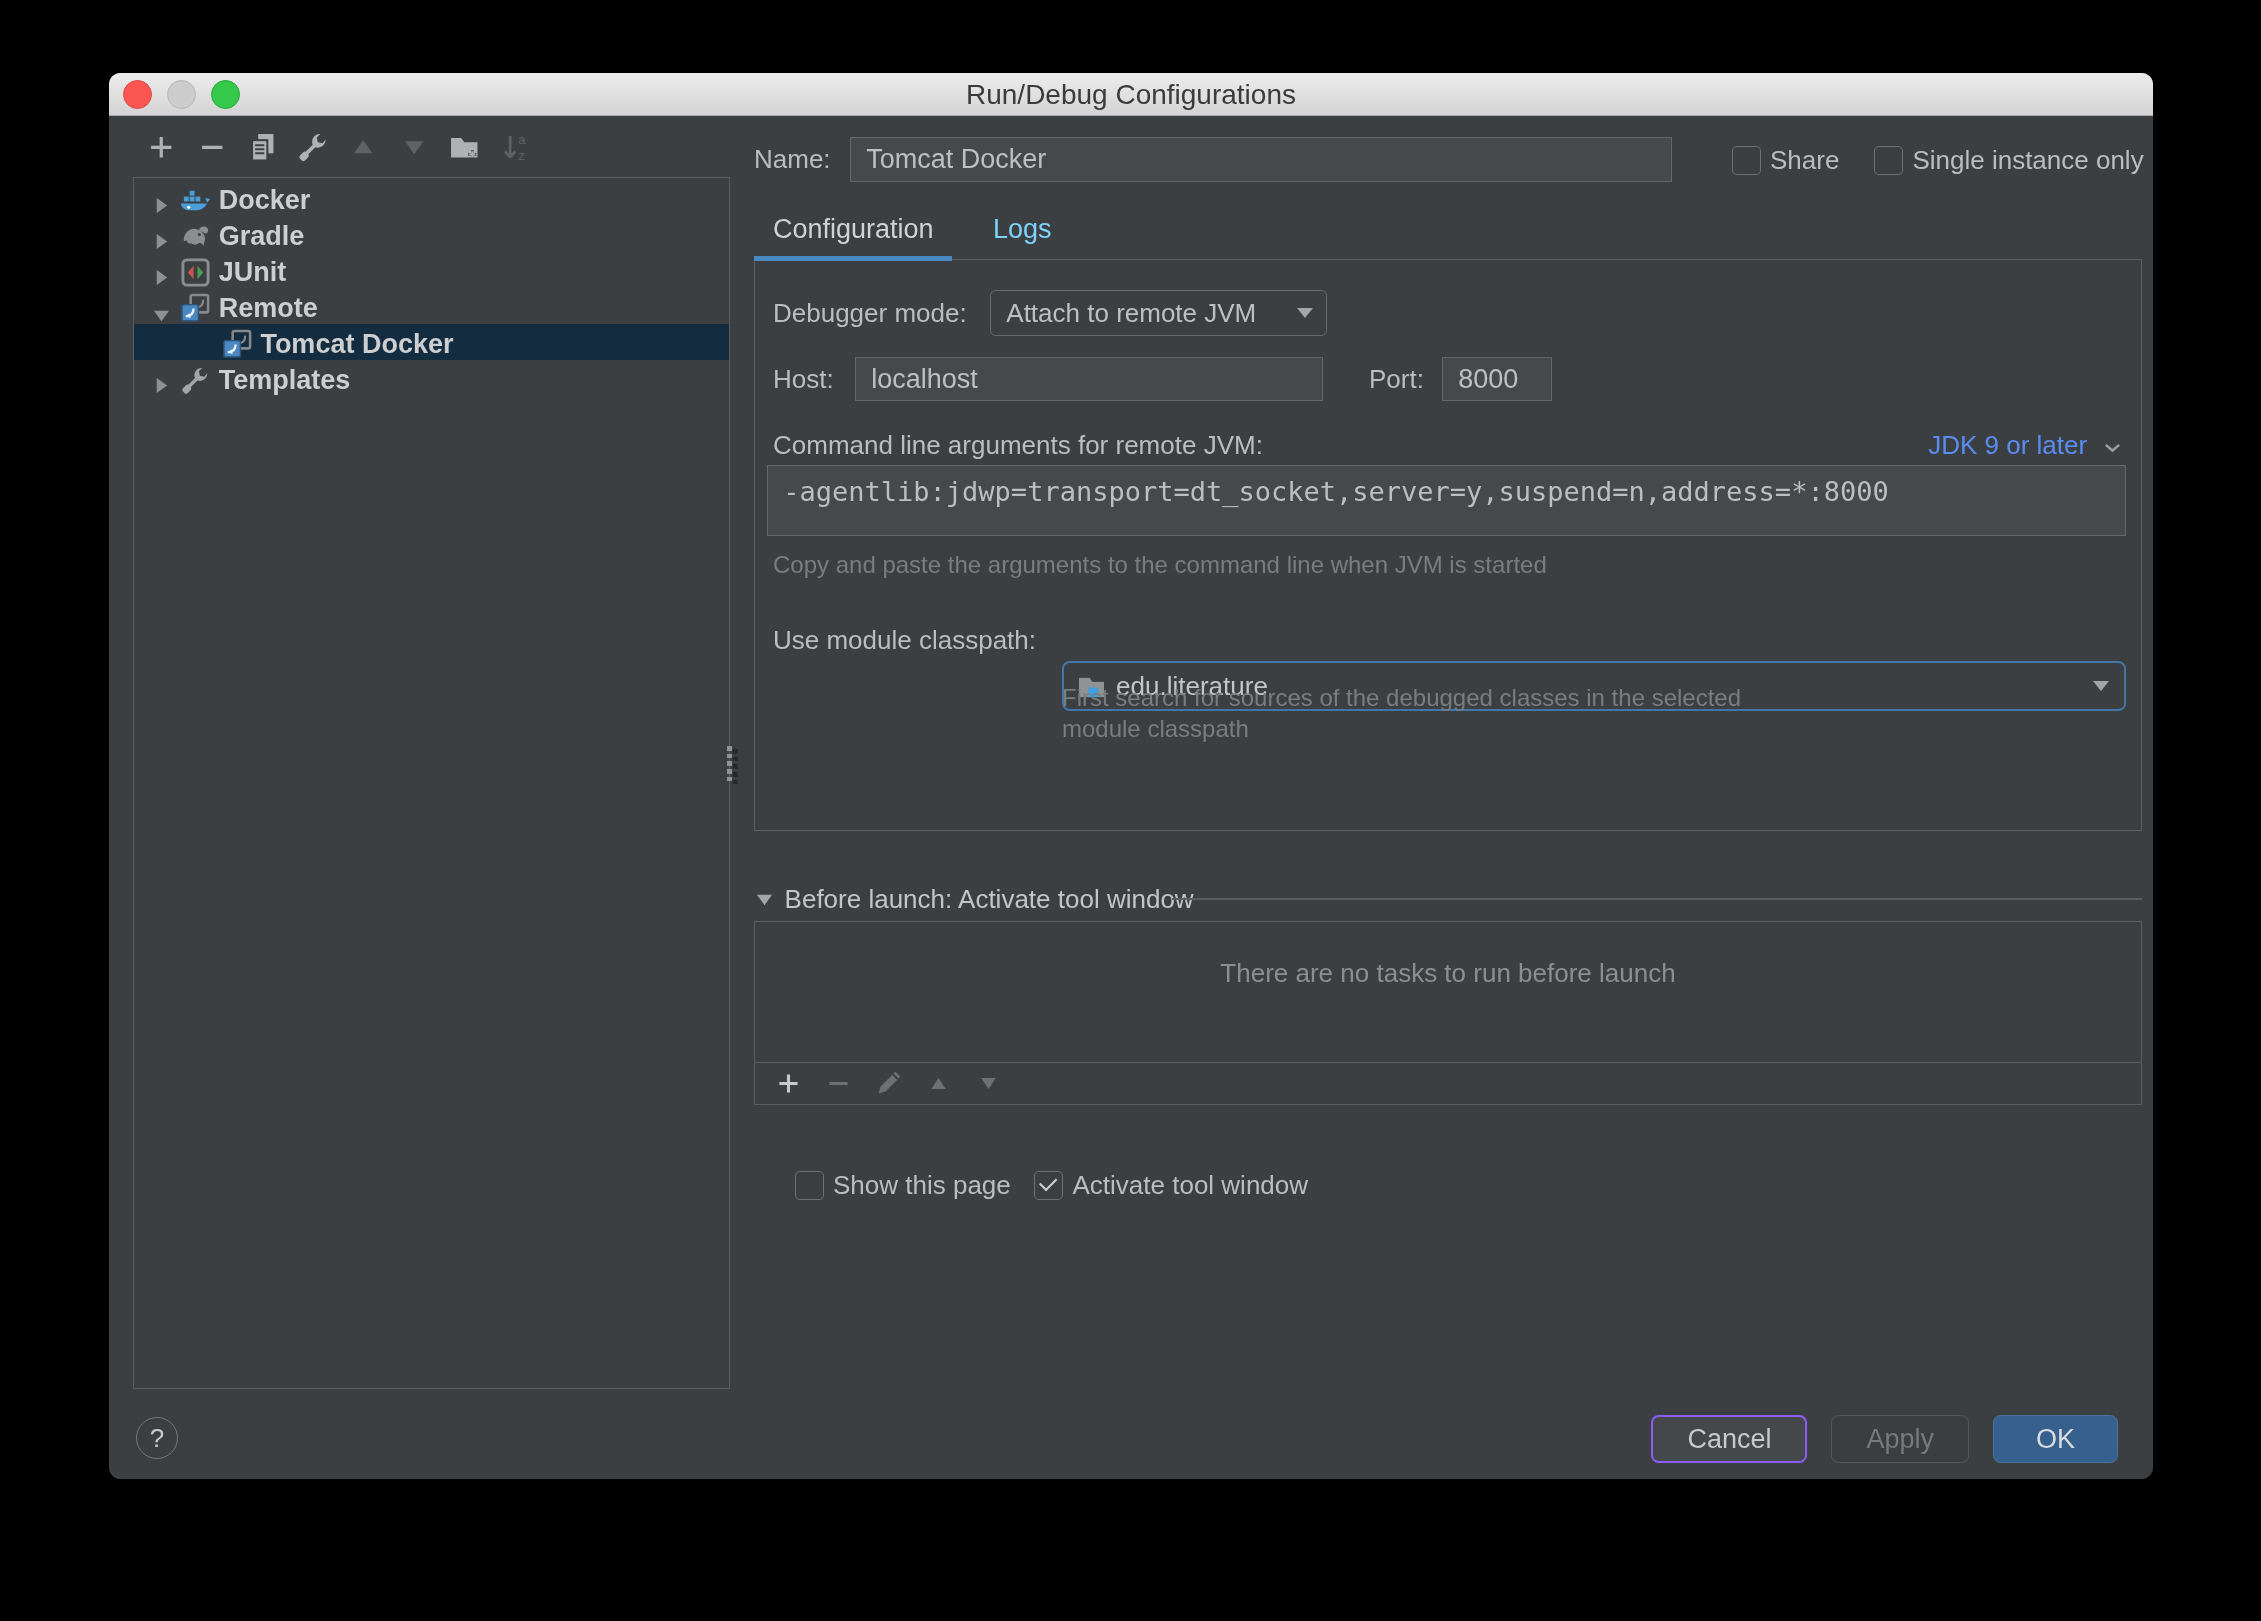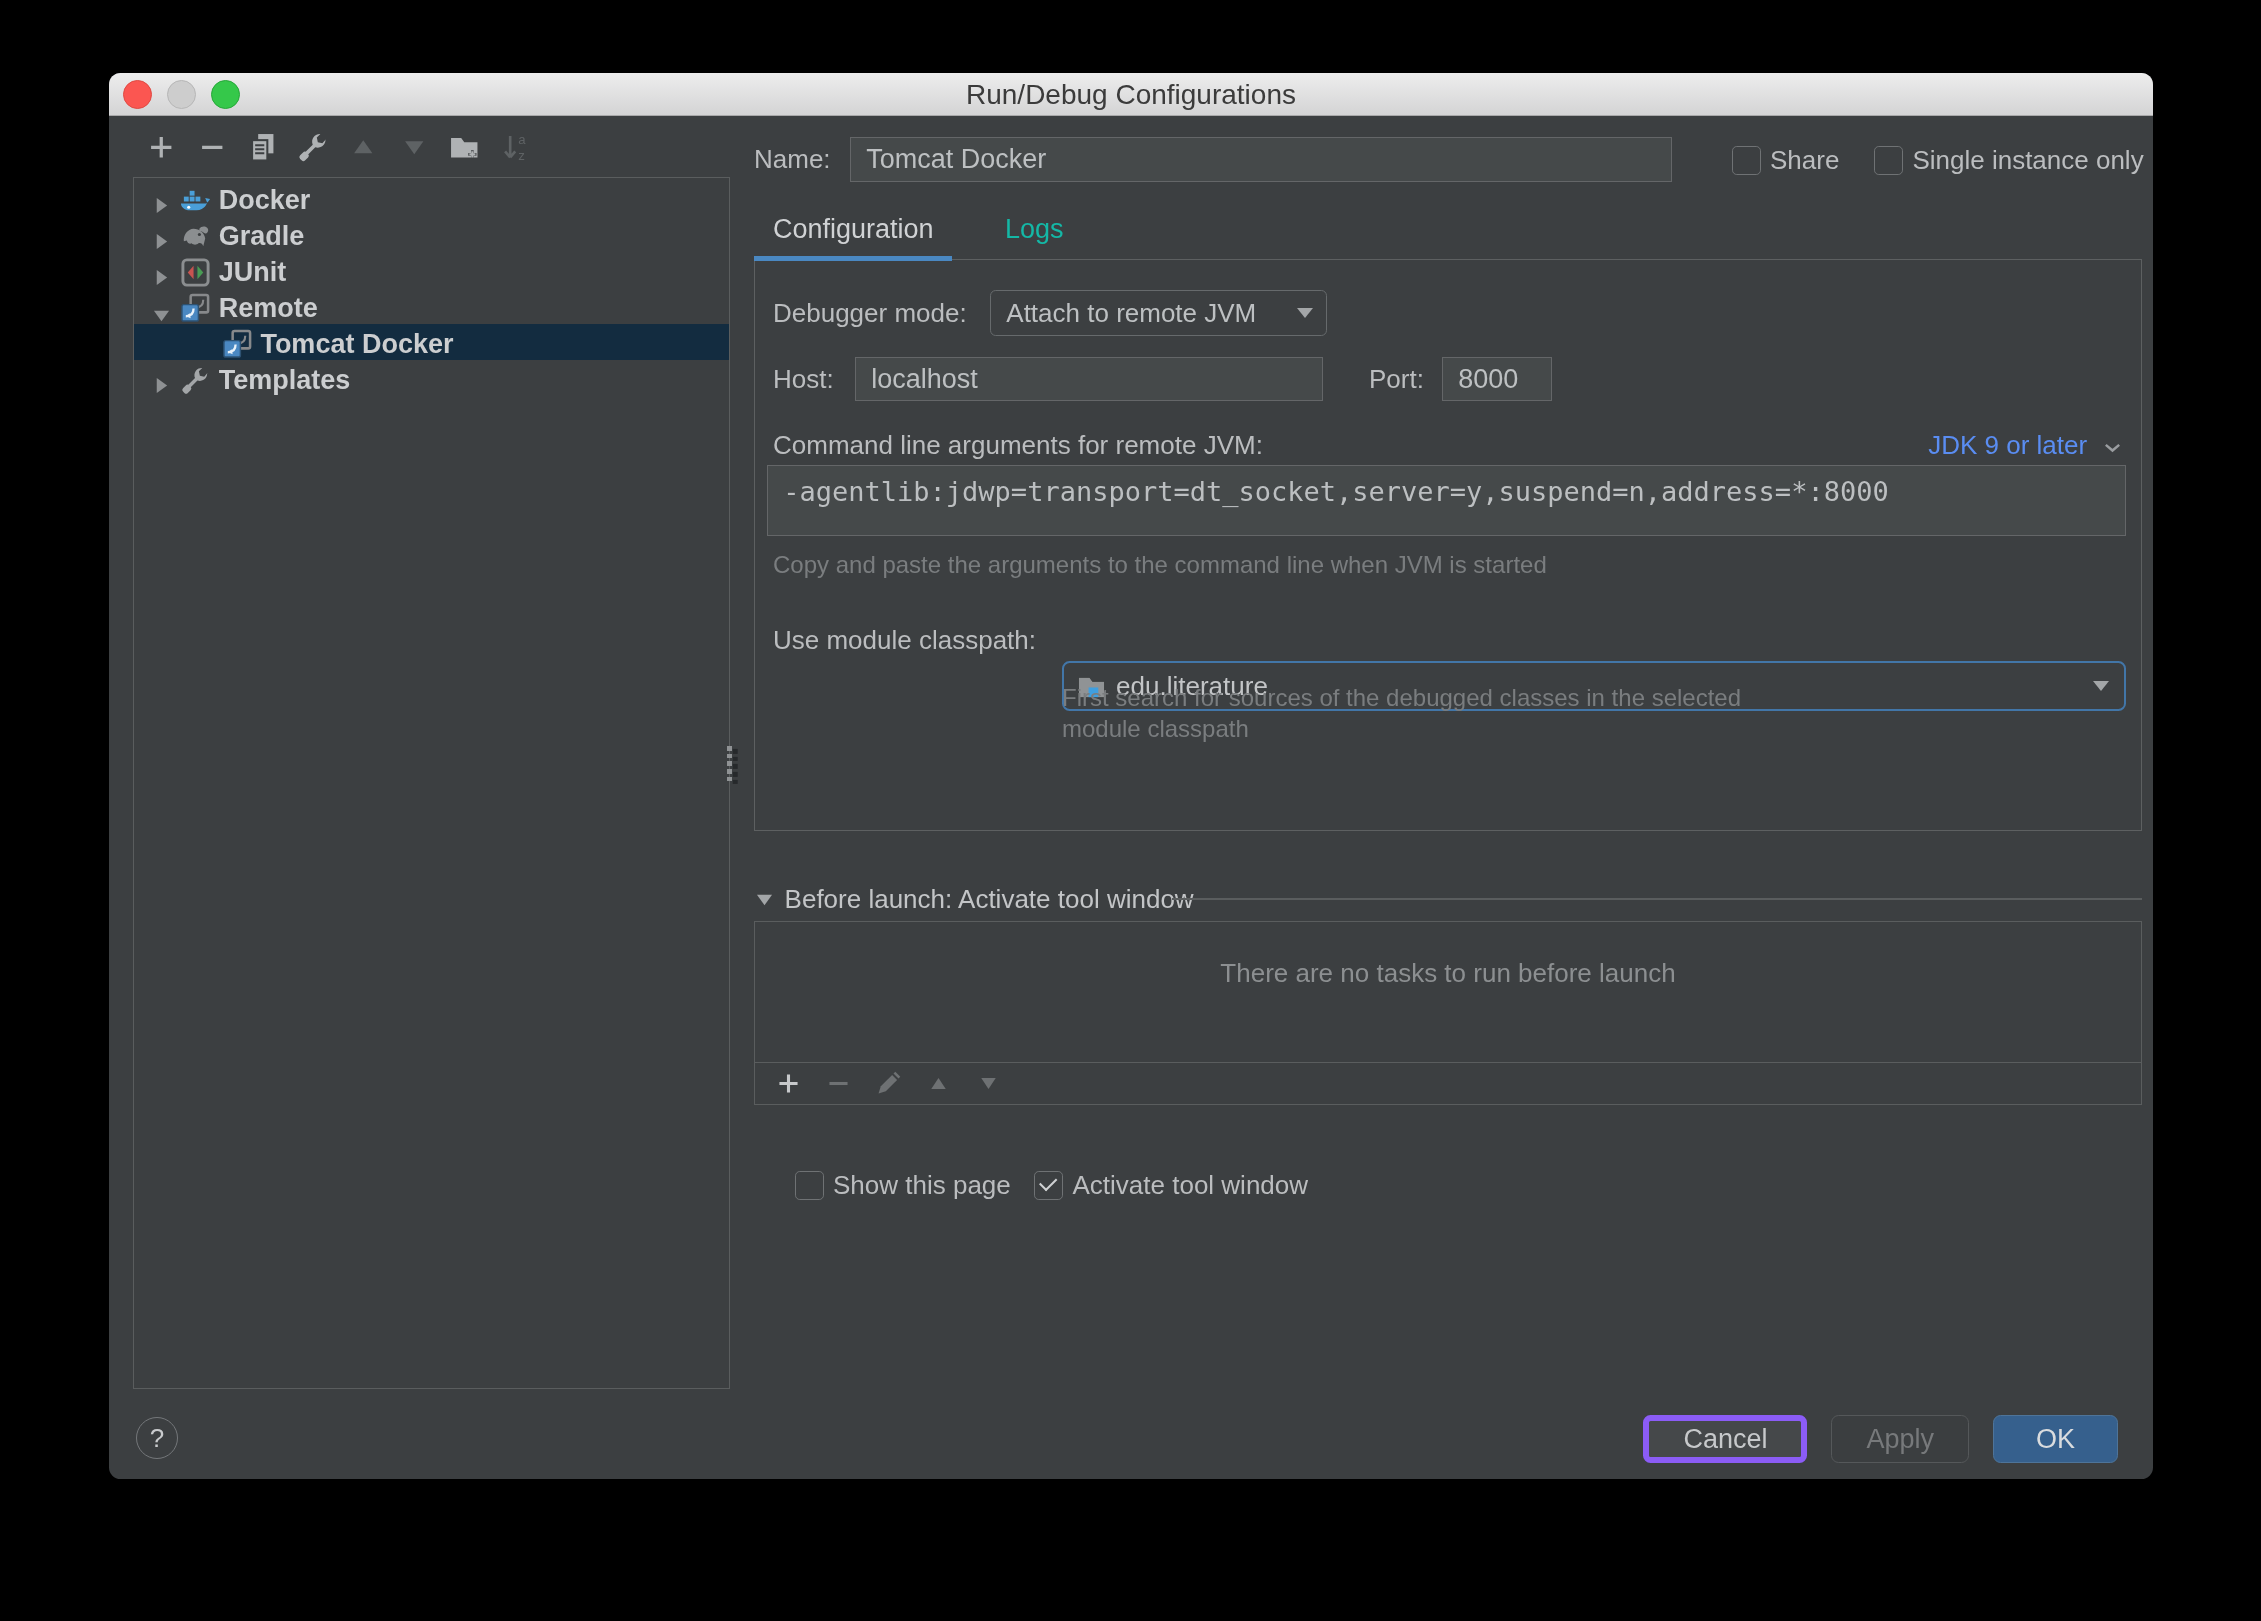--- a/index.html
+++ b/index.html
@@ -39,21 +39,21 @@
   .field { background:#45494a; border:1px solid #646668; color:#bdc0c2; display:flex;
            align-items:center; padding:0 15.3px; }
   .checkbox { width:29px; height:29px; border:1.9px solid #6f7274; border-radius:4.8px; position:relative;
               flex:none; background:transparent; }
   .checkbox.checked::after { content:""; position:absolute; left:4.8px; top:5.7px; width:14.3px; height:7.6px;
               border-left:2.9px solid #cfd1d3; border-bottom:2.9px solid #cfd1d3; transform:rotate(-45deg); }
   .cbrow { display:flex; align-items:center; gap:9px; }
   
   .tab { font-size:27px; }
   .tab.active { color:#d0d2d4; }
-  .tab.idle { color:#14b8a6;margin-left:12px; }
+  .tab.idle { color:#7dd3fc; }
   .tab-underline { background:#4a88c2; }
   .panel { border:1px solid #5d6061; }
   .dropdown { background:#3c3f41; border:1px solid #666a6c; border-radius:5.7px; position:relative;
               display:flex; align-items:center; padding:0 44px 0 15.3px; color:#bdc0c2;margin-left:8px; }
   .caret { position:absolute; right:13.4px; top:50%; margin-top:-4.8px; width:0; height:0;
            border-left:8.6px solid transparent; border-right:8.6px solid transparent;
            border-top:10.5px solid #a3a6a8; }
   .mono { font-family:"DejaVu Sans Mono", monospace; font-size:27px; color:#bcbfc1; }
   .hint { color:#7a7d7f; font-size:24px; }
   .link { color:#5a8df2; font-size:26px; }
@@ -70,21 +70,21 @@
                    display:flex; align-items:center; gap:21px; padding-left:19px; }
   .bl-ic { width:29px; height:29px; color:#6e7173; }
   .bl-ic.bright { color:#c7c9cb; }
   .bl-ic svg { width:100%; height:100%; display:block; }
   
   .helpbtn { left:27px; top:1301px; width:42px; height:42px; border:1.9px solid #74777a; border-radius:50%;
              color:#c9cbcd; font-size:26px; display:flex; align-items:center; justify-content:center; }
   .btnrow { right:35px; top:1299px; display:flex; gap:24px; }
   .btn { height:48px; border-radius:7.6px; font-size:27px; display:flex; align-items:center;
          justify-content:center; padding:0 34px; }
-  .btn.cancel { background:#45484a; border:6px solid #8b5cf6; color:#c7c9cb; }
+  .btn.cancel { background:#45484a; border:2px solid #8b5cf6; color:#c7c9cb; }
   .btn.apply  { background:#3b3e40; border:1px solid #55585a; color:#77797b; }
   .btn.ok     { background:#36608d; border:1px solid #4e7499; color:#dadcde; padding:0 42px; }
 </style>
 </head>
 <body>
 
 <div class="window">
 
   <div class="titlebar">
     <span class="light red"></span>

